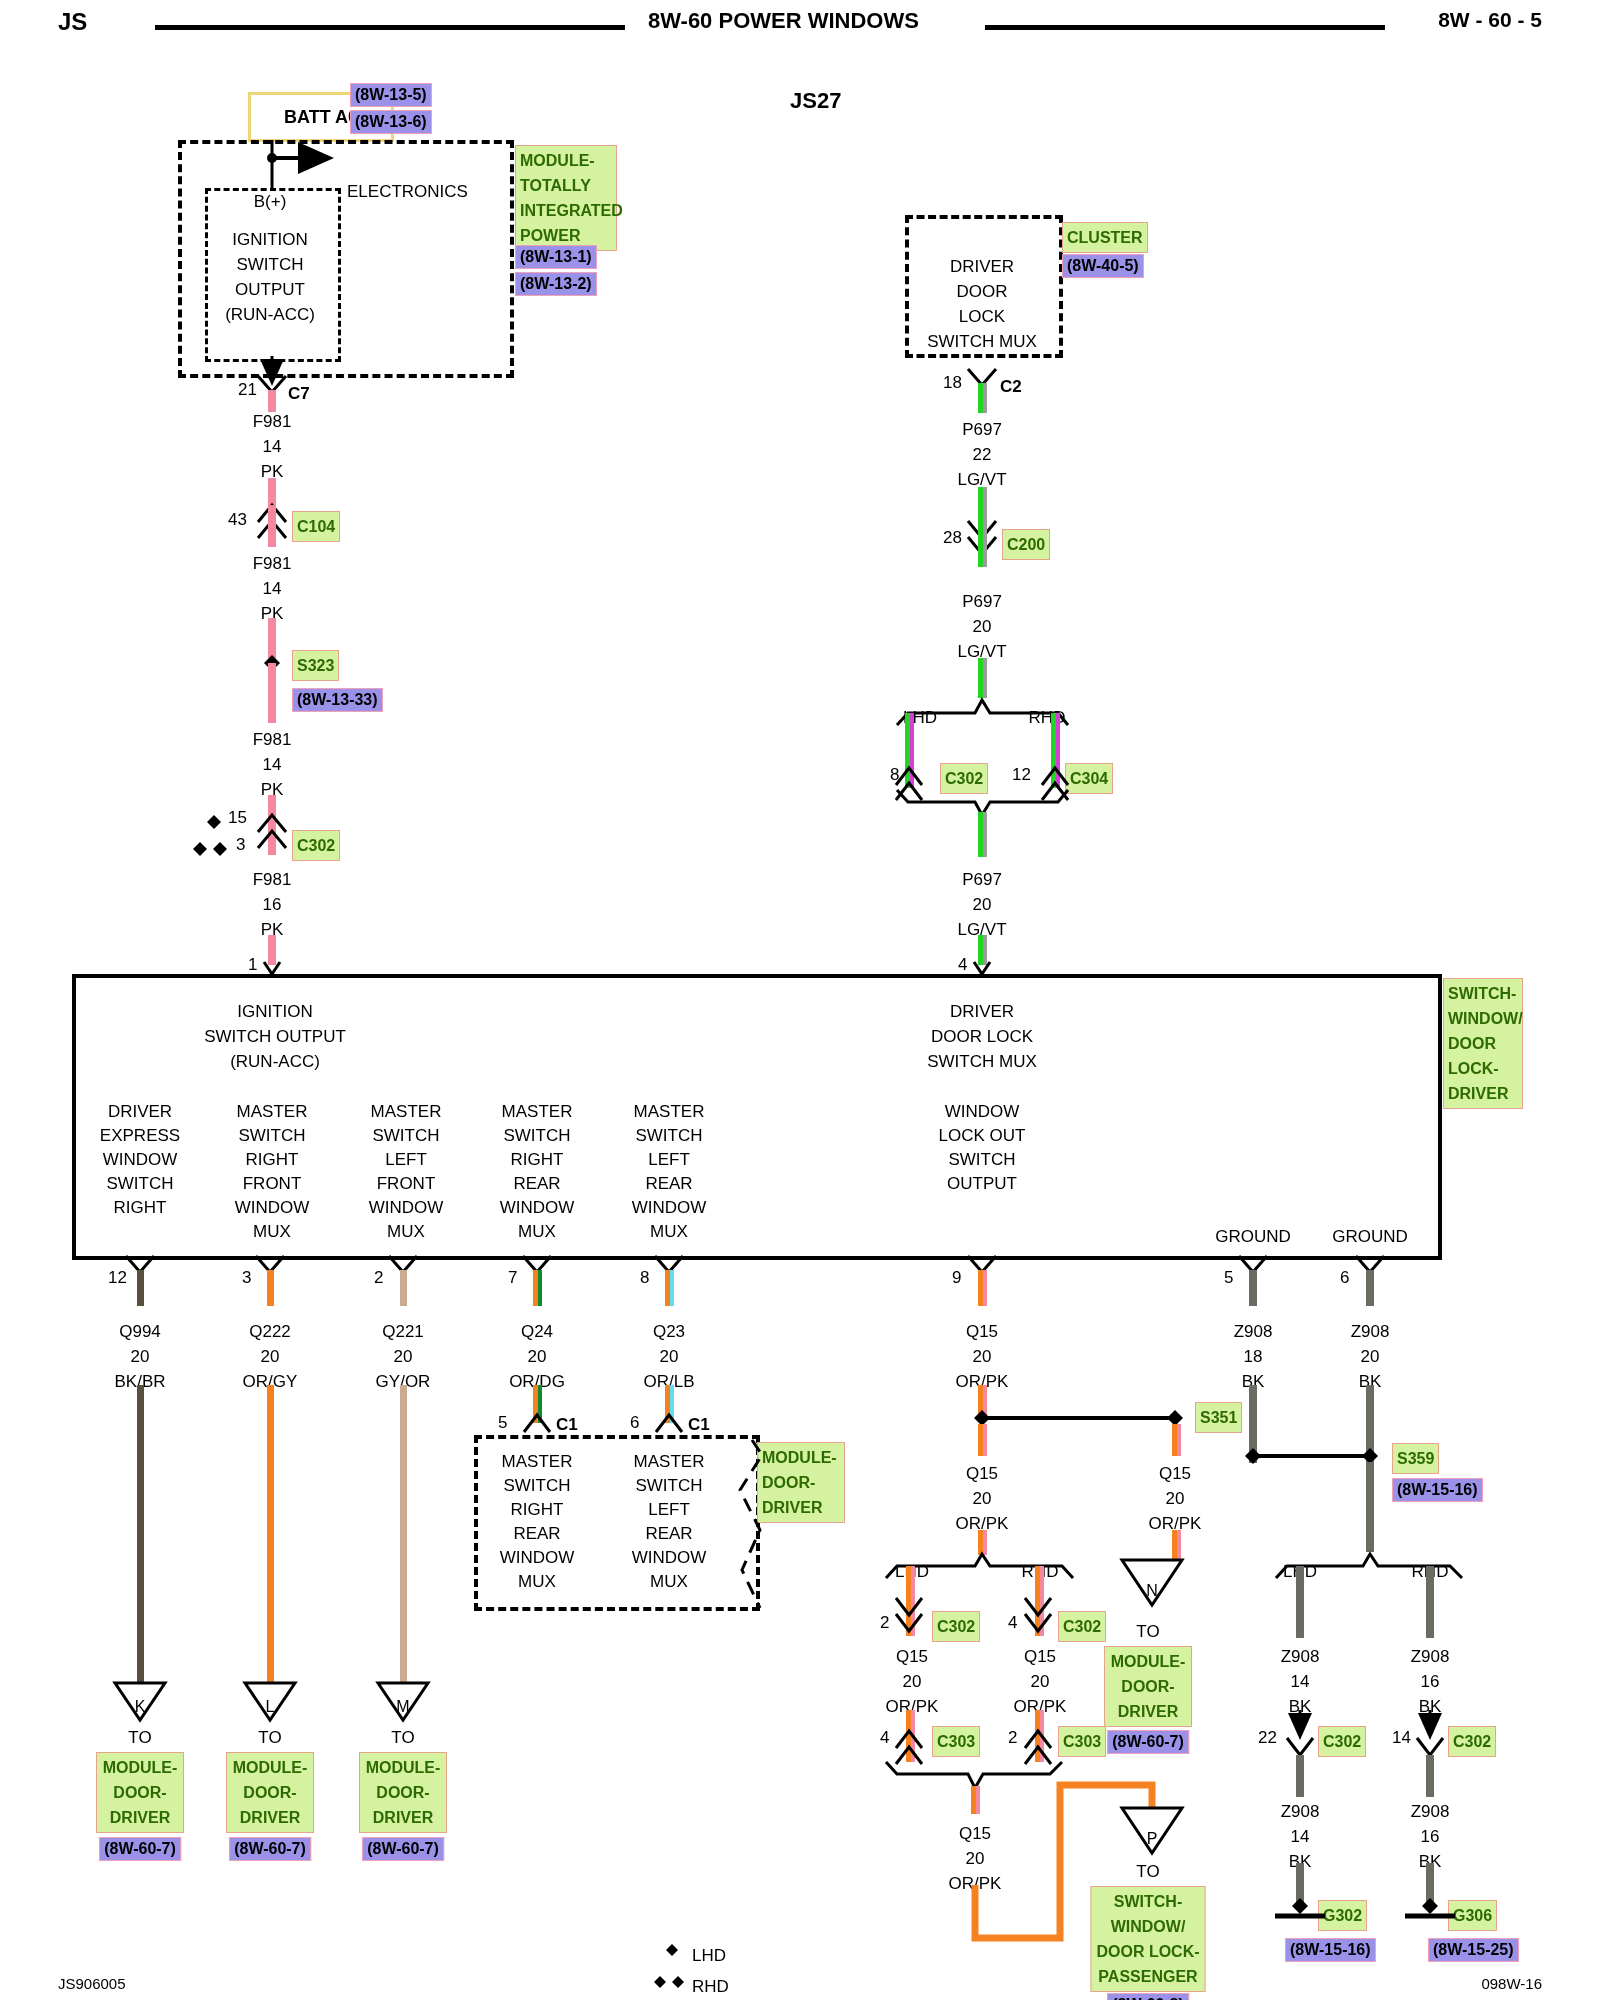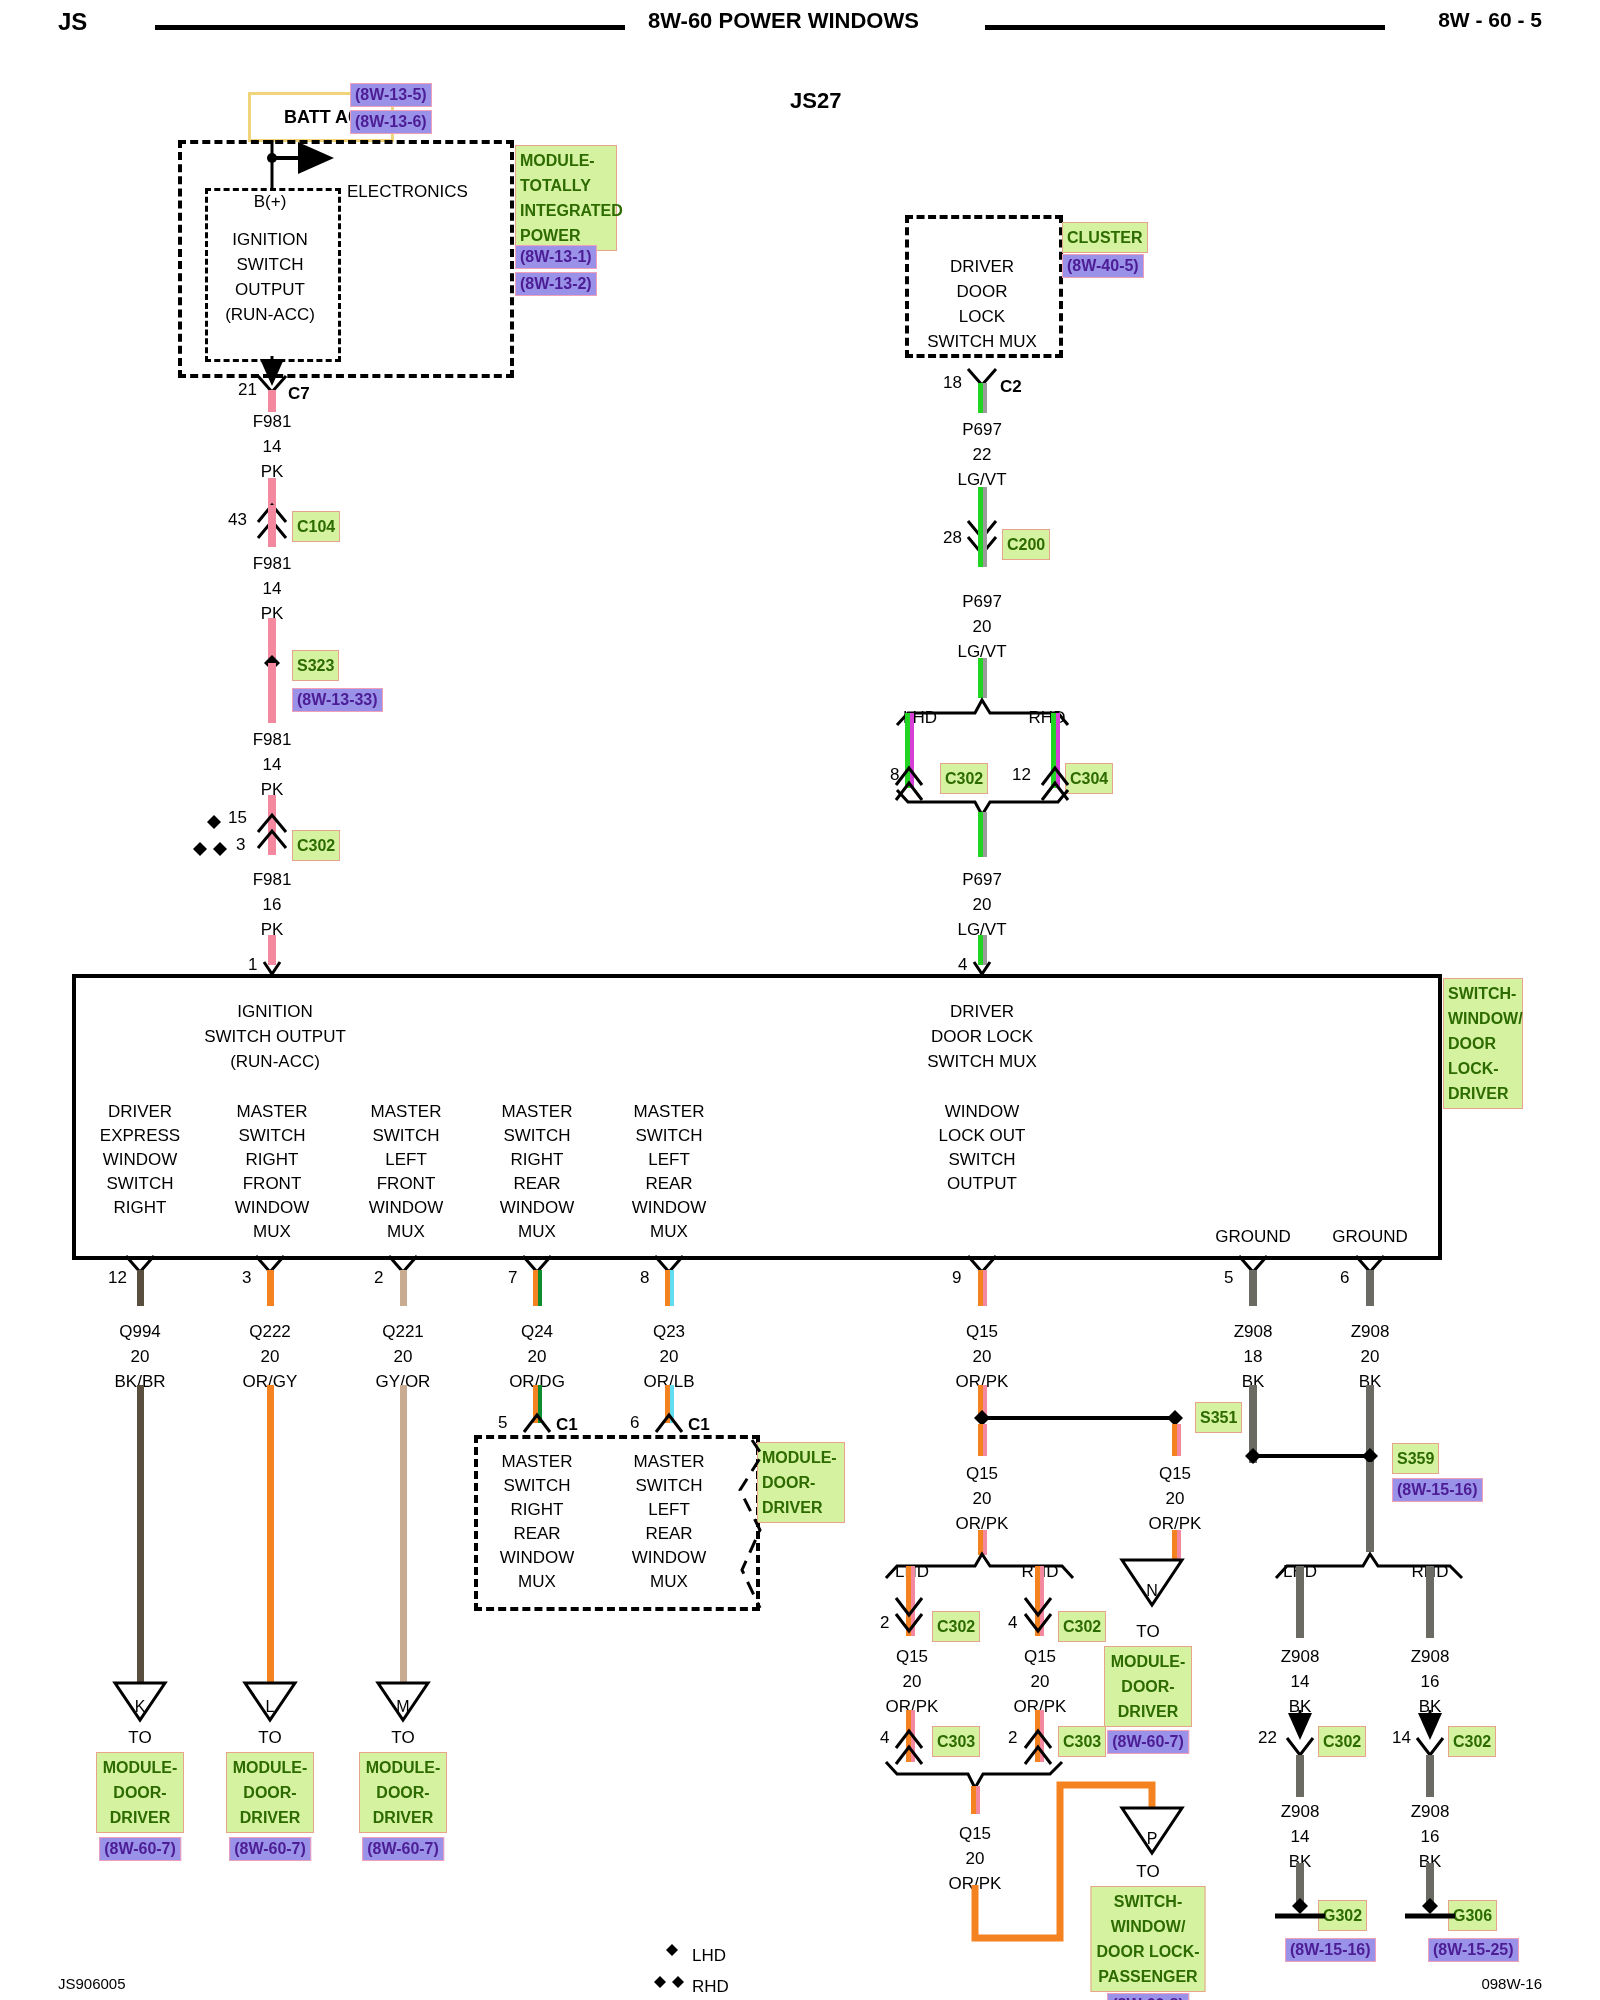--- a/index.html
+++ b/index.html
@@ -14,21 +14,21 @@
   #hdr-js{left:58px;top:8px;font-size:24px;font-weight:bold;}
   #hdr-rule1{left:155px;top:25px;width:470px;height:5px;background:#000;}
   #hdr-title{left:648px;top:8px;font-size:22px;font-weight:bold;}
   #hdr-rule2{left:985px;top:25px;width:400px;height:5px;background:#000;}
   #hdr-page{right:58px;top:8px;font-size:21px;font-weight:bold;}
   #hdr-sub{left:790px;top:40px;font-size:22px;font-weight:bold;margin-top:48px;}
   
   .green{background:#d5f2a0;border:1.5px solid #e8a48a;color:#2d6b00;
          font-weight:bold;font-size:16px;line-height:25px;padding:2px 4px;}
   
-  .purple{background:#9a92e8;border:1.5px solid #f0a0b8;color:#4c1d95;
+  .purple{background:#9a92e8;border:1.5px solid #f0a0b8;color:#000000;
           font-weight:bold;font-size:16px;padding:1px 4px;line-height:20px;}
   
   .yellowbox{border:3px solid #f0d47a;background:#fff;font-weight:bold;
              font-size:18px;display:flex;align-items:center;justify-content:center;margin-left:20px;}
   
   .dashbox{border:4px dashed #000;}
   .dashbox2{border:3px dashed #000;}
   .solidbox{border:4px solid #000;}
   svg{position:absolute;left:0;top:0;overflow:visible;}
   #footL{left:58px;bottom:8px;font-size:15px;}

